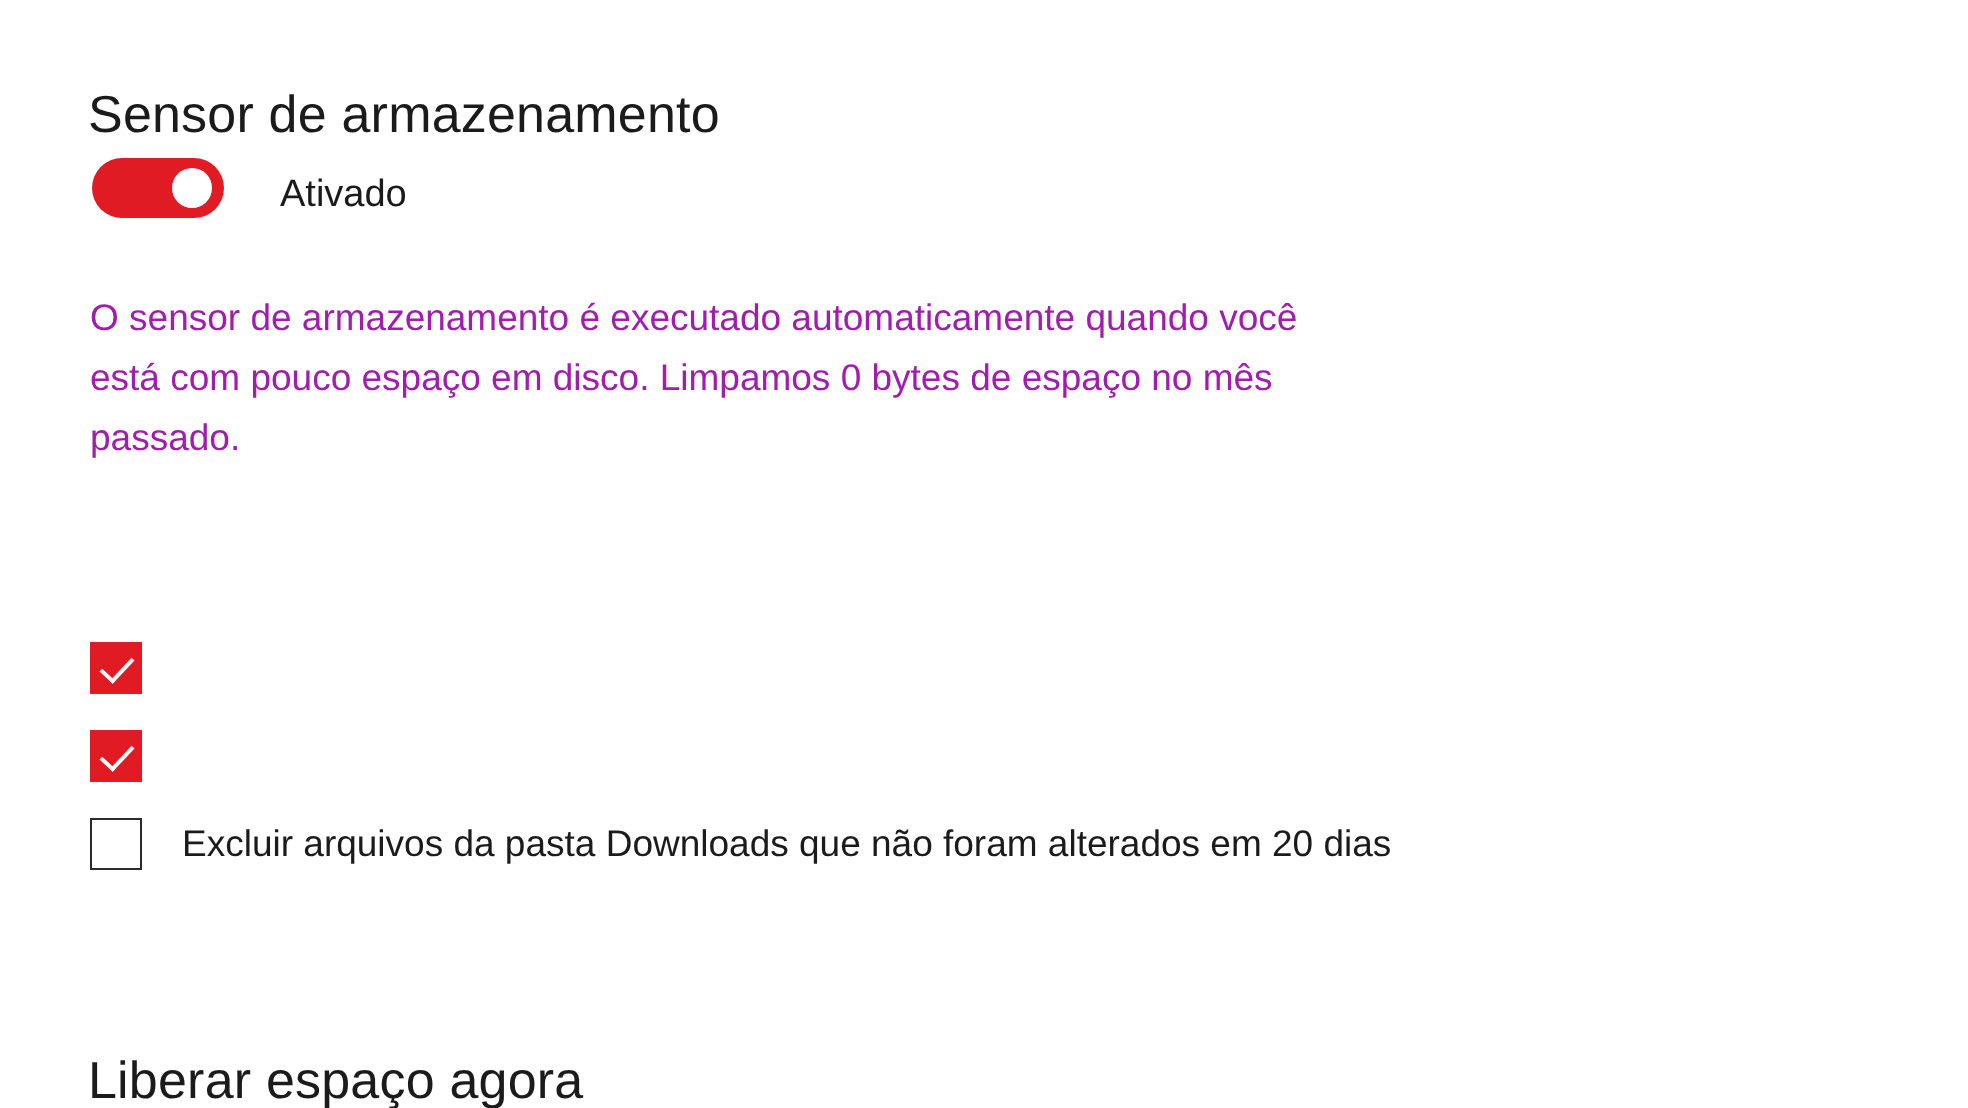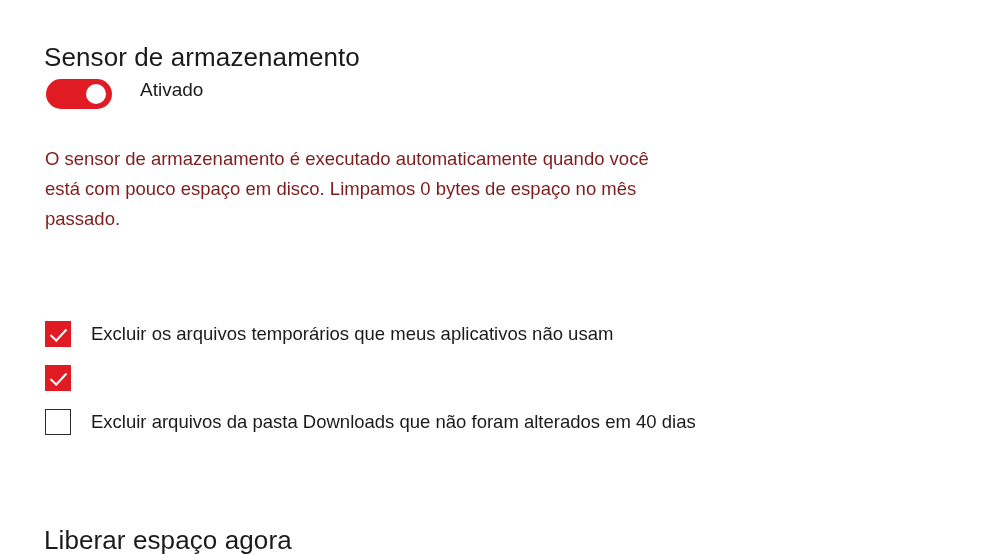--- a/index.html
+++ b/index.html
@@ -36,21 +36,21 @@
     left: 44px;
     top: 20px;
   }
 
   
   .toggle-row {
     position: absolute;
     left: 46px;
     top: 79px;
     display: flex;
-    align-items: flex-start;
+    align-items: flex-end;
   }
   .toggle {
     width: 66px;
     height: 30px;
     border-radius: 15px;
     background: #e01b24;
     position: relative;
     cursor: pointer;
     flex: none;
   }
@@ -71,21 +71,21 @@
   }
 
   
   #storage-sense-description {
     position: absolute;
     left: 45px;
     top: 125px;
     width: 640px;
     font-size: 18.5px;
     line-height: 30px;
-    color: #7f1d1d;
+    color: #a21caf;
   }
 
   
   #temp-files-heading {
     position: absolute;
     left: 44px;
     top: 252px;
   }
 
   
@@ -155,29 +155,28 @@
     <span class="toggle-label">Ativado</span>
   </div>
 
   <p id="storage-sense-description">O sensor de armazenamento é executado automaticamente quando você está com pouco espaço em disco. Limpamos 0 bytes de espaço no mês passado.</p>
 
 
   <div class="checkbox-list">
 
     <label class="checkbox-row">
       <span class="checkbox checked"></span>
-      <span class="checkbox-label">Excluir os arquivos temporários que meus aplicativos não usam</span>
     </label>
 
     <label class="checkbox-row">
       <span class="checkbox checked"></span>
     </label>
 
     <label class="checkbox-row">
       <span class="checkbox"></span>
-      <span class="checkbox-label">Excluir arquivos da pasta Downloads que não foram alterados em 40 dias</span>
+      <span class="checkbox-label">Excluir arquivos da pasta Downloads que não foram alterados em 20 dias</span>
     </label>
 
   </div>
 
   <h2 class="section-heading" id="free-space-heading">Liberar espaço agora</h2>
 
 </div>
 
 </body></html>

